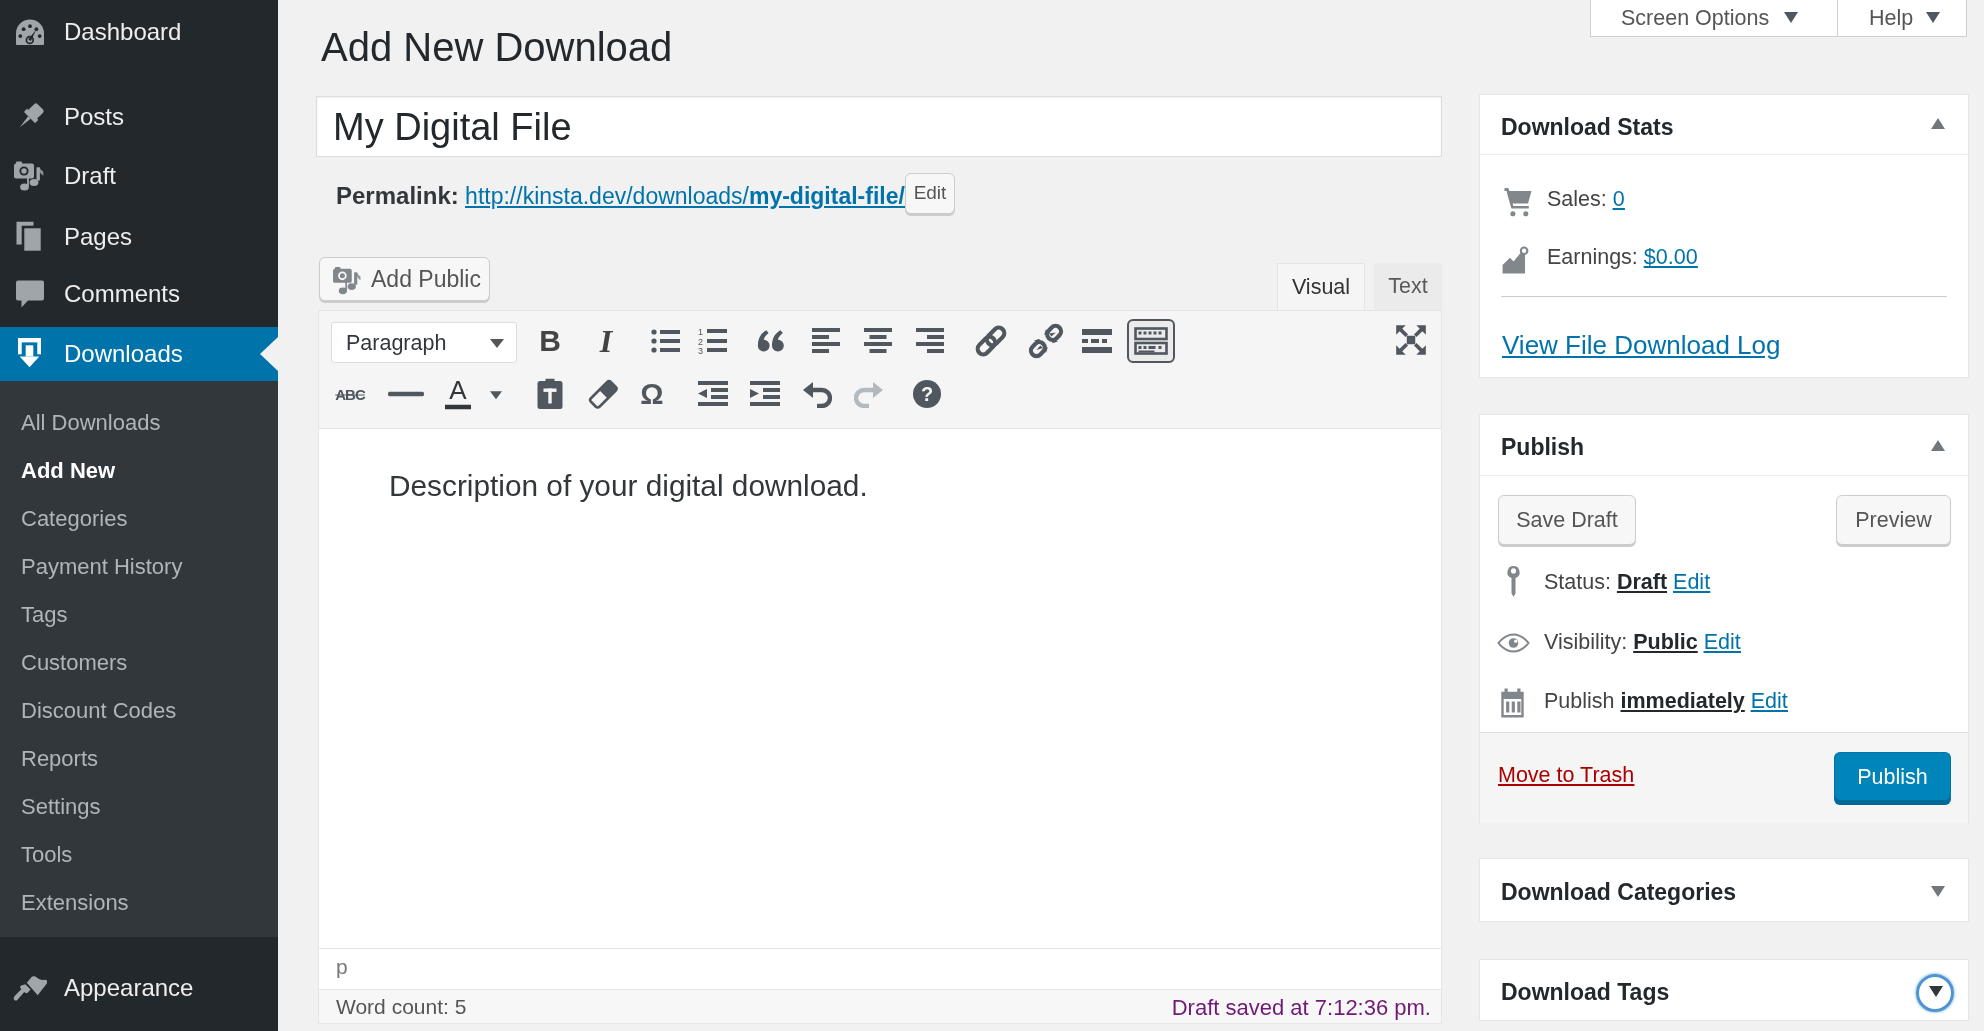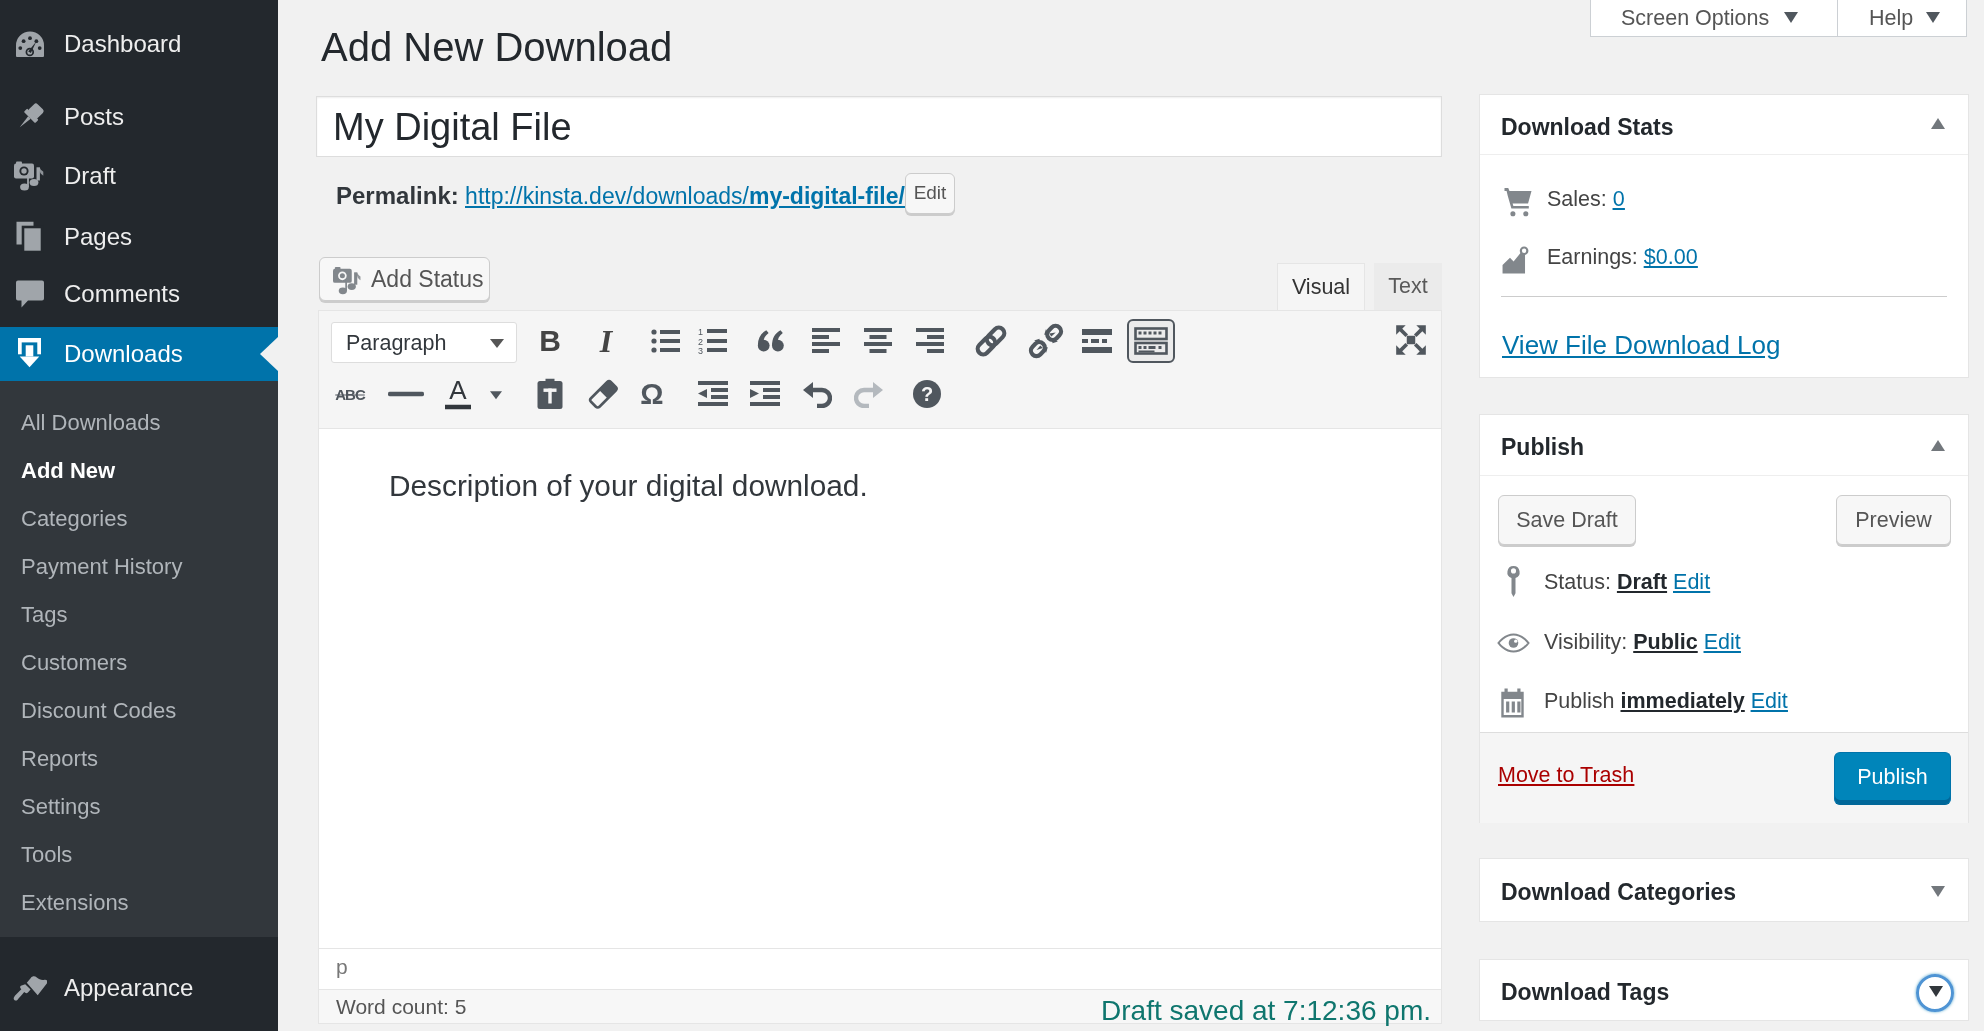--- a/index.html
+++ b/index.html
@@ -39,21 +39,21 @@
 #pselect span { position:absolute; left:14px; top:50%; transform:translateY(-50%); font-size:21.5px; color:#32373c; }
 #pselect .car { position:absolute; left:auto; right:12px; top:16px; transform:none; width:0; height:0; border:7px solid transparent; border-top:9px solid #555; border-bottom:none; }
 .mi { position:absolute; width:48px; height:48px; }
 .mi svg, .mi span { position:absolute; left:50%; top:50%; transform:translate(-50%,-50%); }
 
 #desc { position:absolute; left:70px; top:158px; font-size:29.8px; color:#32373c; }
 #statusbar { position:absolute; left:0; top:637px; width:1122px; height:41px; border-top:1px solid #e5e5e5; background:#fff; }
 #statusbar span { position:absolute; left:17px; top:44%; transform:translateY(-50%); font-size:21px; color:#777; }
 #wordcount { position:absolute; left:0; top:678px; width:1122px; height:34px; border-top:1px solid #e5e5e5; background:#f7f7f7; }
 #wordcount .wc { position:absolute; left:17px; top:5px; font-size:21px; color:#555; }
-#wordcount .ds { position:absolute; right:10px; top:5px; font-size:28px; color:#0f766e; }
+#wordcount .ds { position:absolute; right:10px; top:5px; font-size:22px; color:#701a75; }
 
 
 .toptab { position:absolute; top:0; height:37px; background:#fff; border:1px solid #ccd0d4; border-top:none; color:#555; font-size:21.5px; }
 #screenopt { left:1590px; width:257px;padding-left:28px; }
 #helptab { left:1837px; width:130px; }
 .toptab .tx { position:absolute; top:50%; transform:translateY(-50%); }
 .toptab .car { position:absolute; top:12px; width:0; height:0; border:7.5px solid transparent; border-top:11px solid #50575e; border-bottom:none; }
 
 .postbox { position:absolute; left:1479px; width:490px; background:#fff; border:1px solid #e5e5e5; }
 .postbox h2 { position:absolute; left:21px; font-size:23px; font-weight:bold; color:#23282d; white-space:nowrap; }
@@ -85,21 +85,21 @@
 
 #catbox { top:858px; height:64px; }
 #tagbox { top:959px; height:62px; }
 #tagfocus { position:absolute; left:1916px; top:974px; width:38px; height:38px; border:3px solid #4f94d4; border-radius:50%; box-shadow:0 0 3px rgba(30,140,190,.8); }
 u { text-decoration:underline; }
 </style>
 </head>
 <body>
 
 <div id="menu">
-  <div class="mitem" style="top:17px">
+  <div class="mitem" style="top:5px">
     <svg class="micon" style="left:15px;width:30px;height:26px" viewBox="0 0 30 26">
       <path fill="#a0a5aa" d="M1 25 V14.5 A14 14 0 0 1 29 14.5 V25 q0 1 -1 1 H2 q-1 0 -1 -1 z"></path>
       <g fill="#23282d">
           <circle cx="5.3" cy="17.1" r="1.9"></circle>
           <circle cx="8.6" cy="10.2" r="1.9"></circle>
           <circle cx="15" cy="7.2" r="1.9"></circle>
           <circle cx="21.4" cy="10.2" r="1.9"></circle>
           <circle cx="24.7" cy="17.1" r="1.9"></circle>
       <path d="M13.2 20.5 L15.9 22 L21.3 10.4 z"></path>
         </g>
@@ -197,21 +197,21 @@
     <rect x="0" y="2.5" width="20" height="15" rx="2"></rect>
     <path d="M22.5 6.5 h3.4 v13 h-3.4 z"></path>
     <path d="M22.5 6.5 l3.4 0 c0.3 2.2 1.9 3 3.4 4.2 l0 4 c-1.5 -1.2 -3.1 -2 -3.4 -4.2 z" opacity=".85"></path>
     <ellipse cx="20" cy="21.5" rx="4.4" ry="3.6"></ellipse>
     <ellipse cx="10.5" cy="26" rx="4.4" ry="3.6"></ellipse>
     <rect x="13.1" y="13" width="1.8" height="13"></rect>
   </g>
   <circle cx="10" cy="10" r="4.6" fill="#f7f7f7"></circle>
   <circle cx="10" cy="10" r="2.7" fill="#82878c"></circle>
 </svg>
-<span>Add Status</span>
+<span>Add Public</span>
   </div>
 <div id="tab-visual">Visual</div>
 <div id="tab-text">Text</div>
 
 <div id="editorwrap">
   <div id="toolbar">
     <div id="pselect">
         <span>Paragraph</span>
         <span class="car"></span>
       </div>

